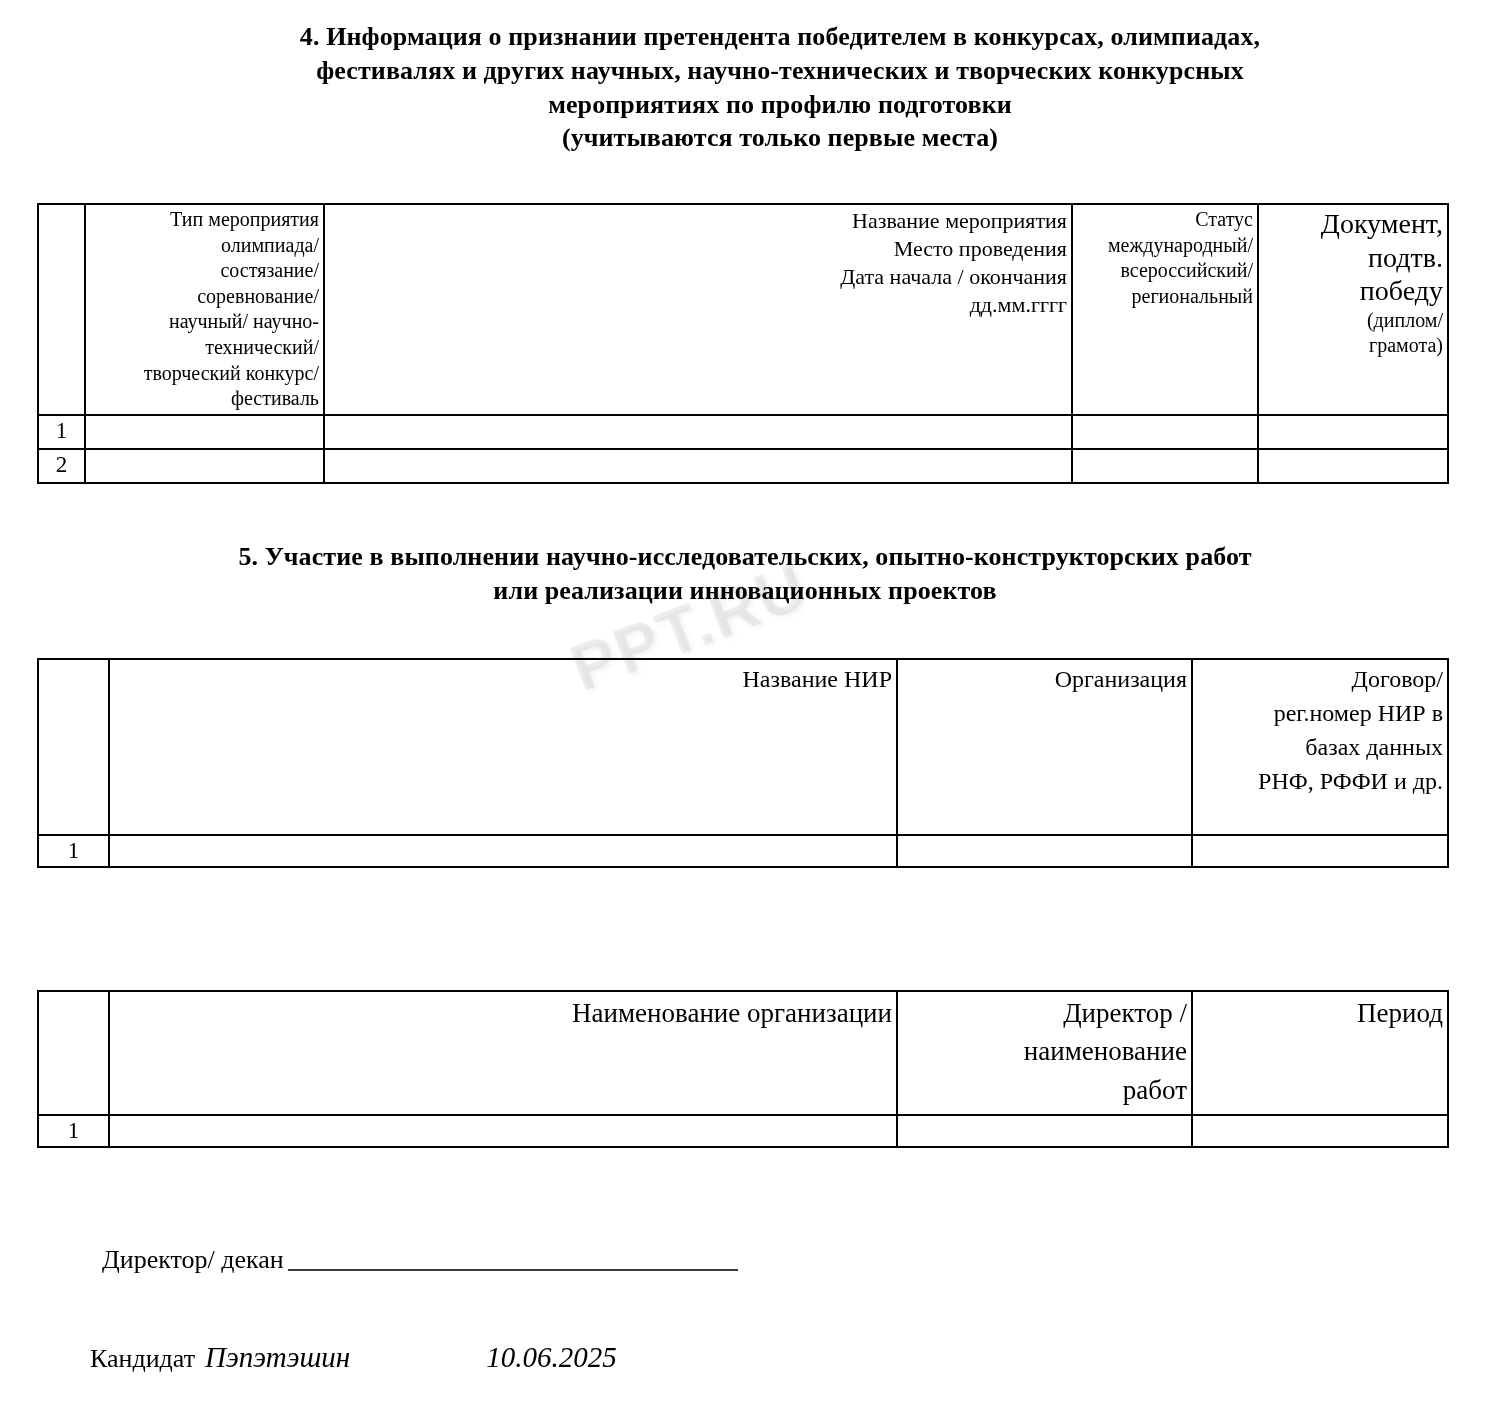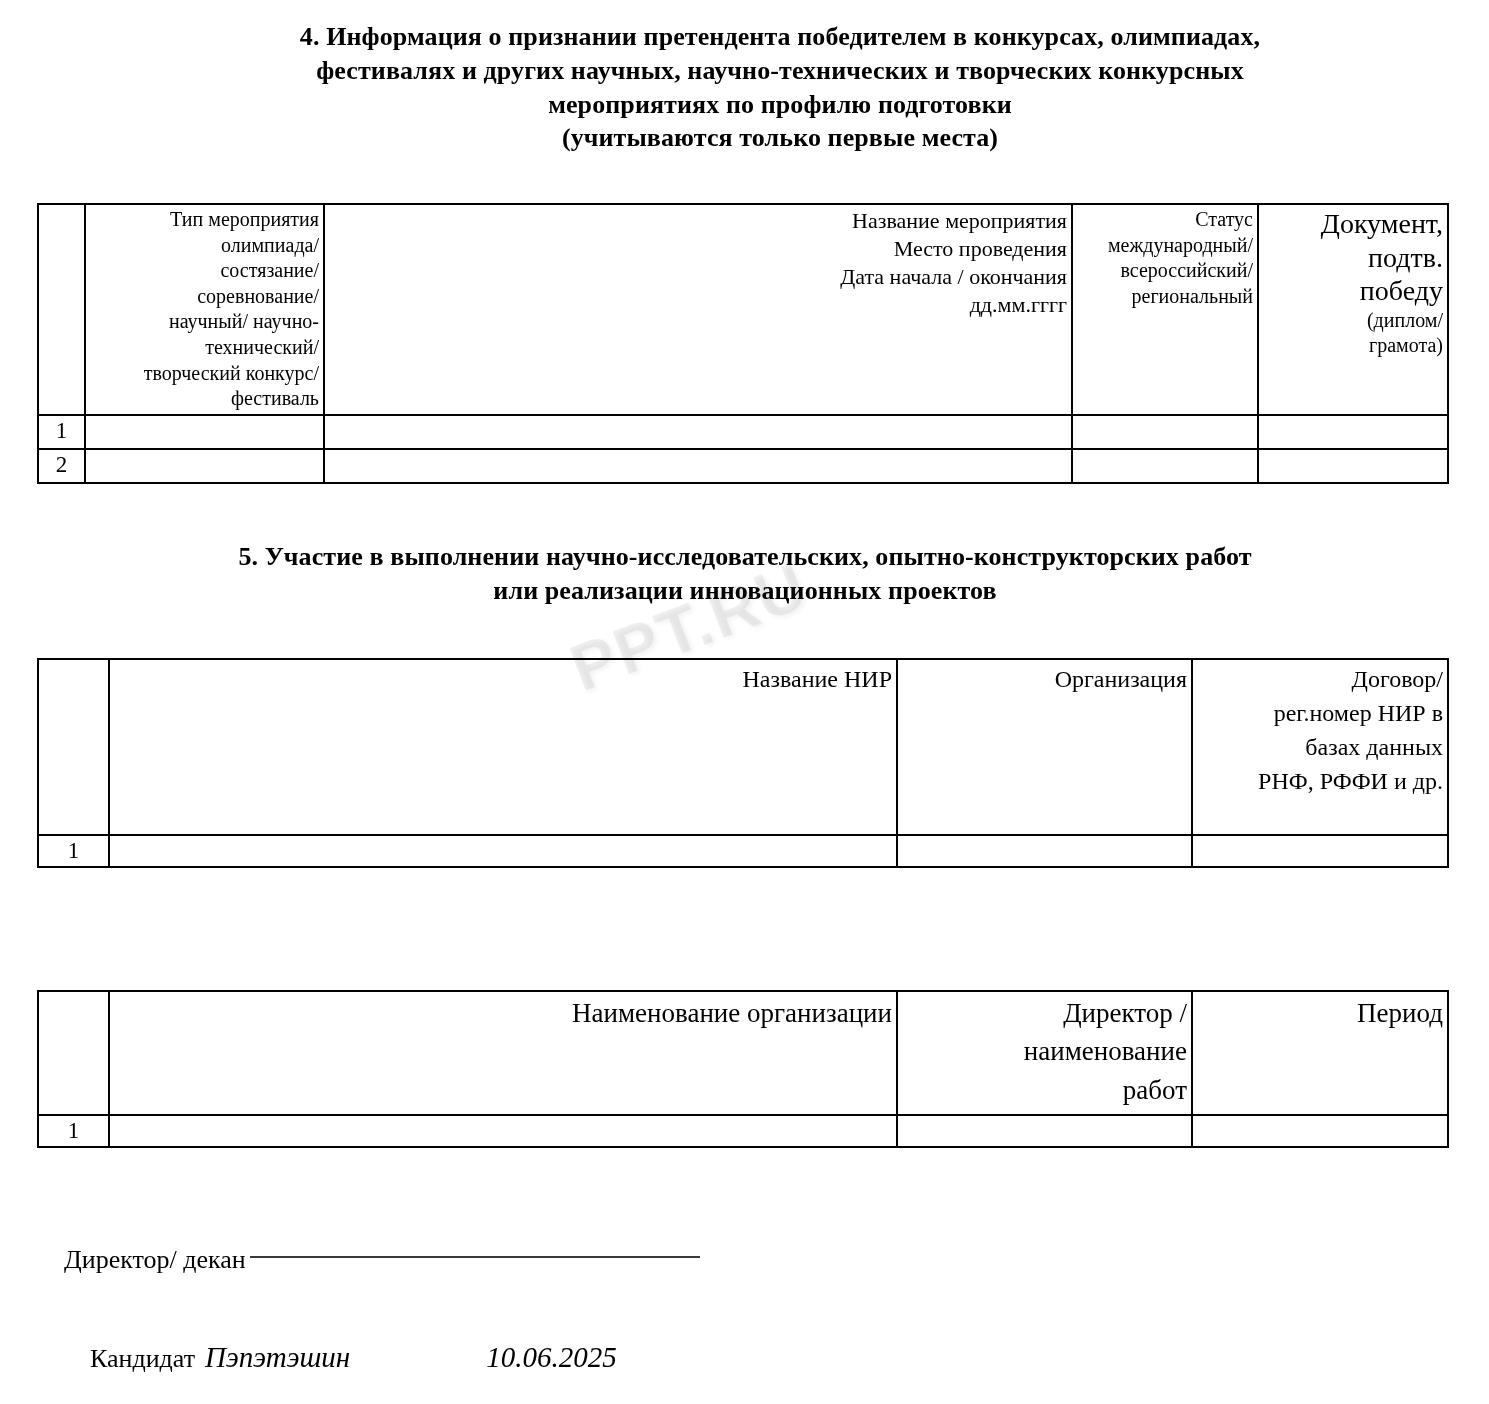--- a/index.html
+++ b/index.html
@@ -141,24 +141,24 @@
   
   .footer {
     position: absolute;
     left: 0;
     top: 1245px;
     width: 1489px;
     z-index: 2;
   }
   .sig-line {
     font-size: 26px;
-    margin-left: 64px;
+    margin-left: 102px;
     white-space: nowrap;
     display: flex;
-    align-items: center;
+    align-items: flex-end;
   }
   .sig-rule {
     display: inline-block;
     width: 450px;
     border-bottom: 2px solid #3b3b3b;
     height: 1px;
     margin-left: 4px;
     position: relative;
     top: -4px;
   }

